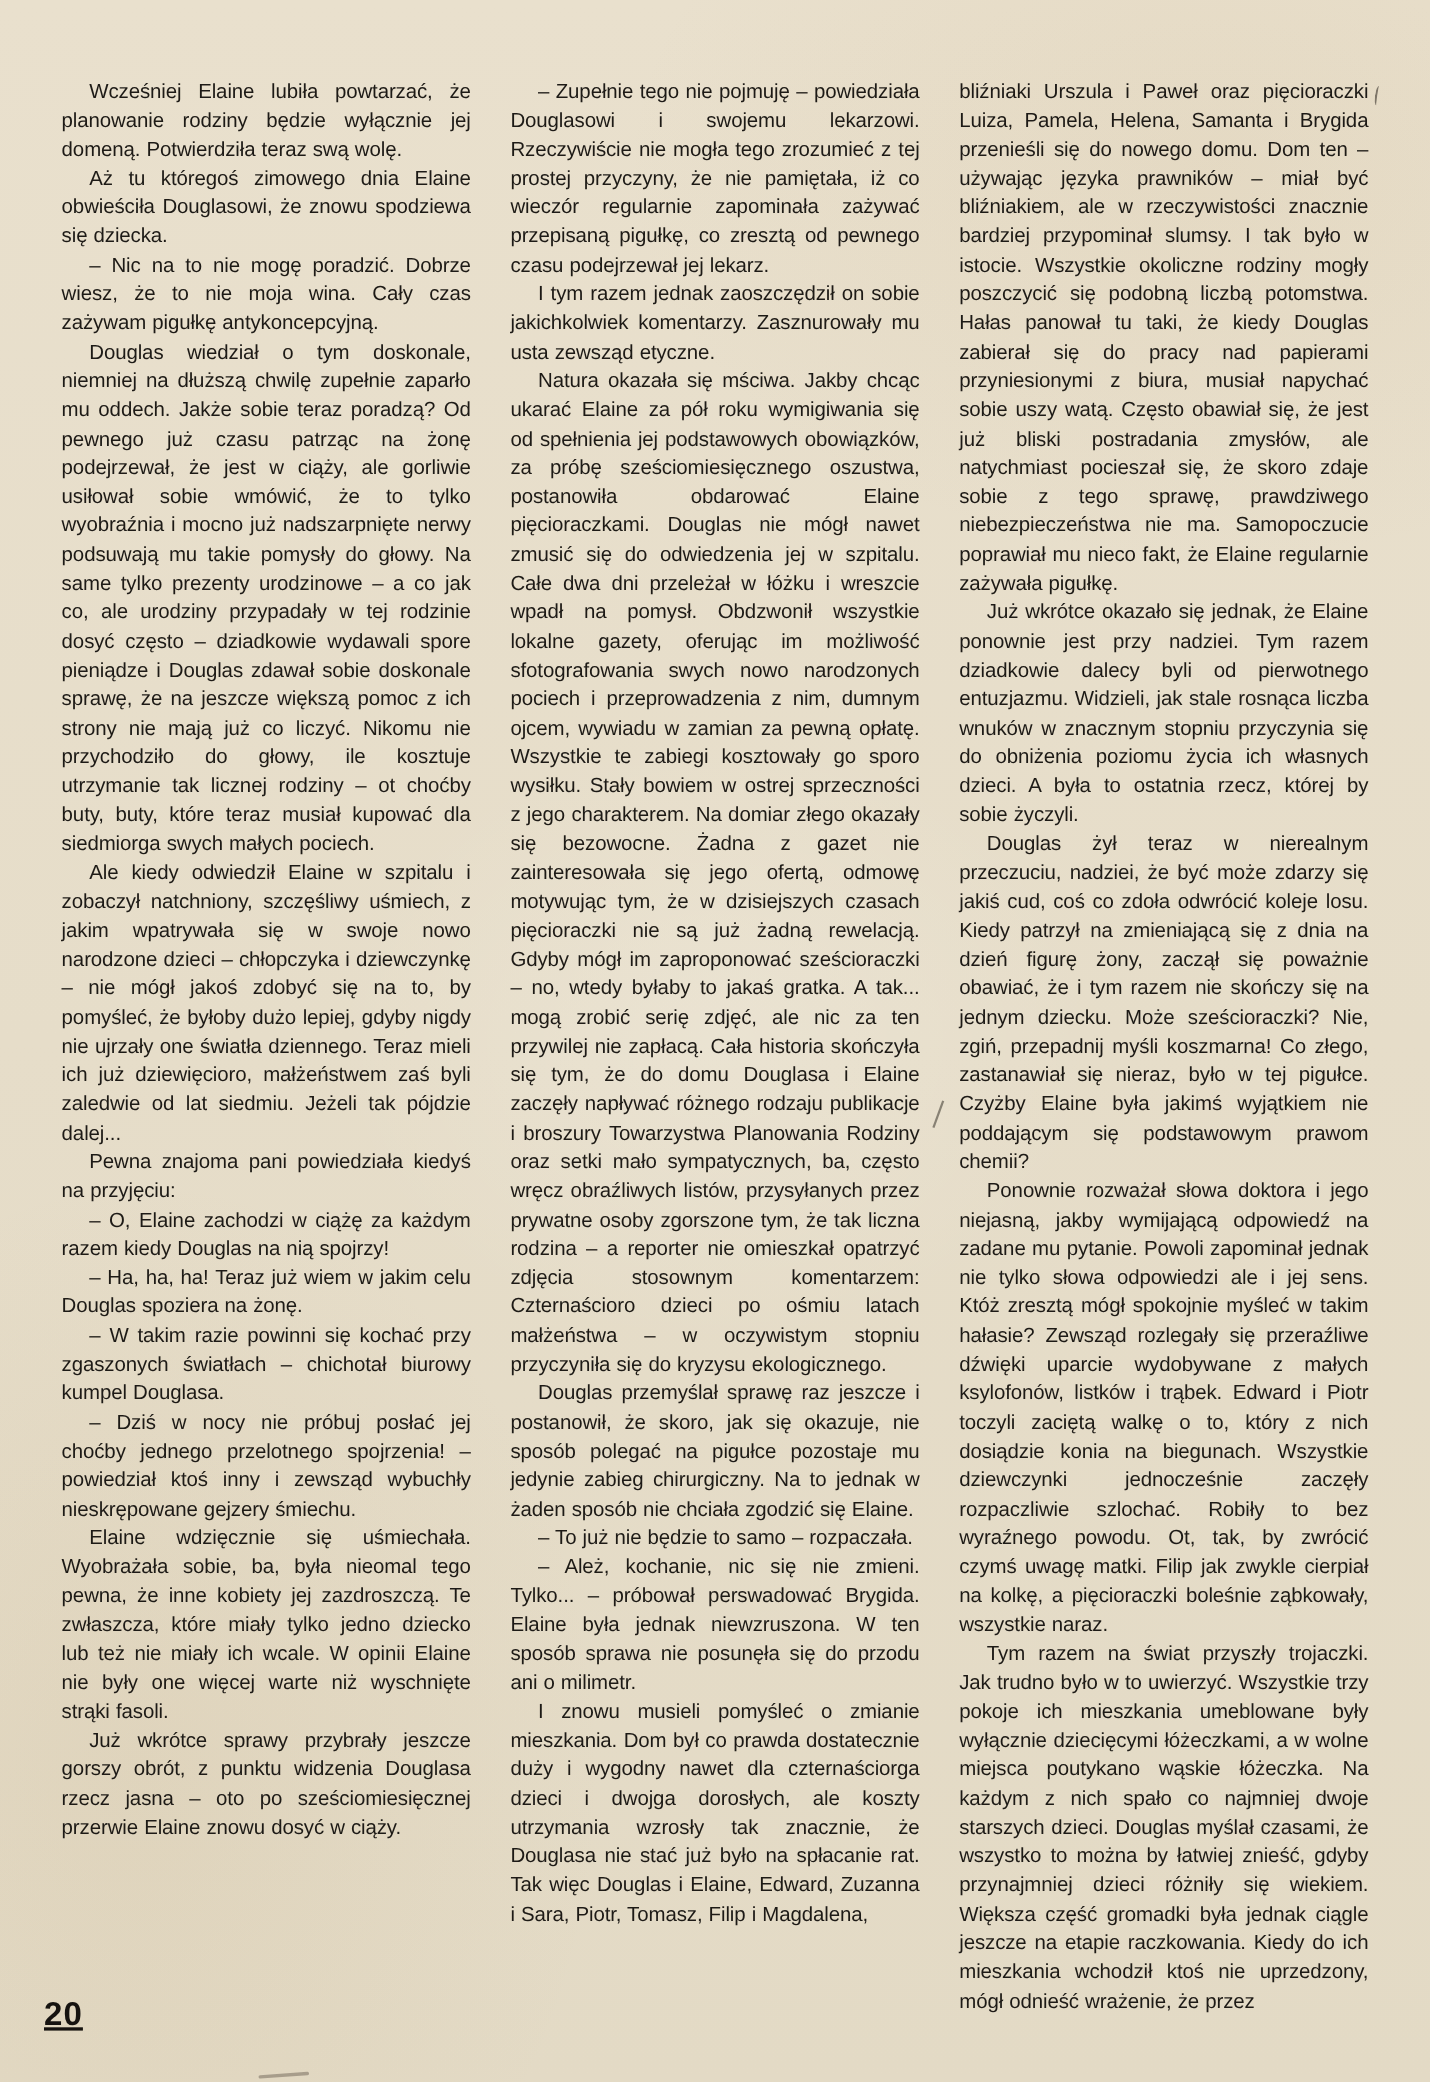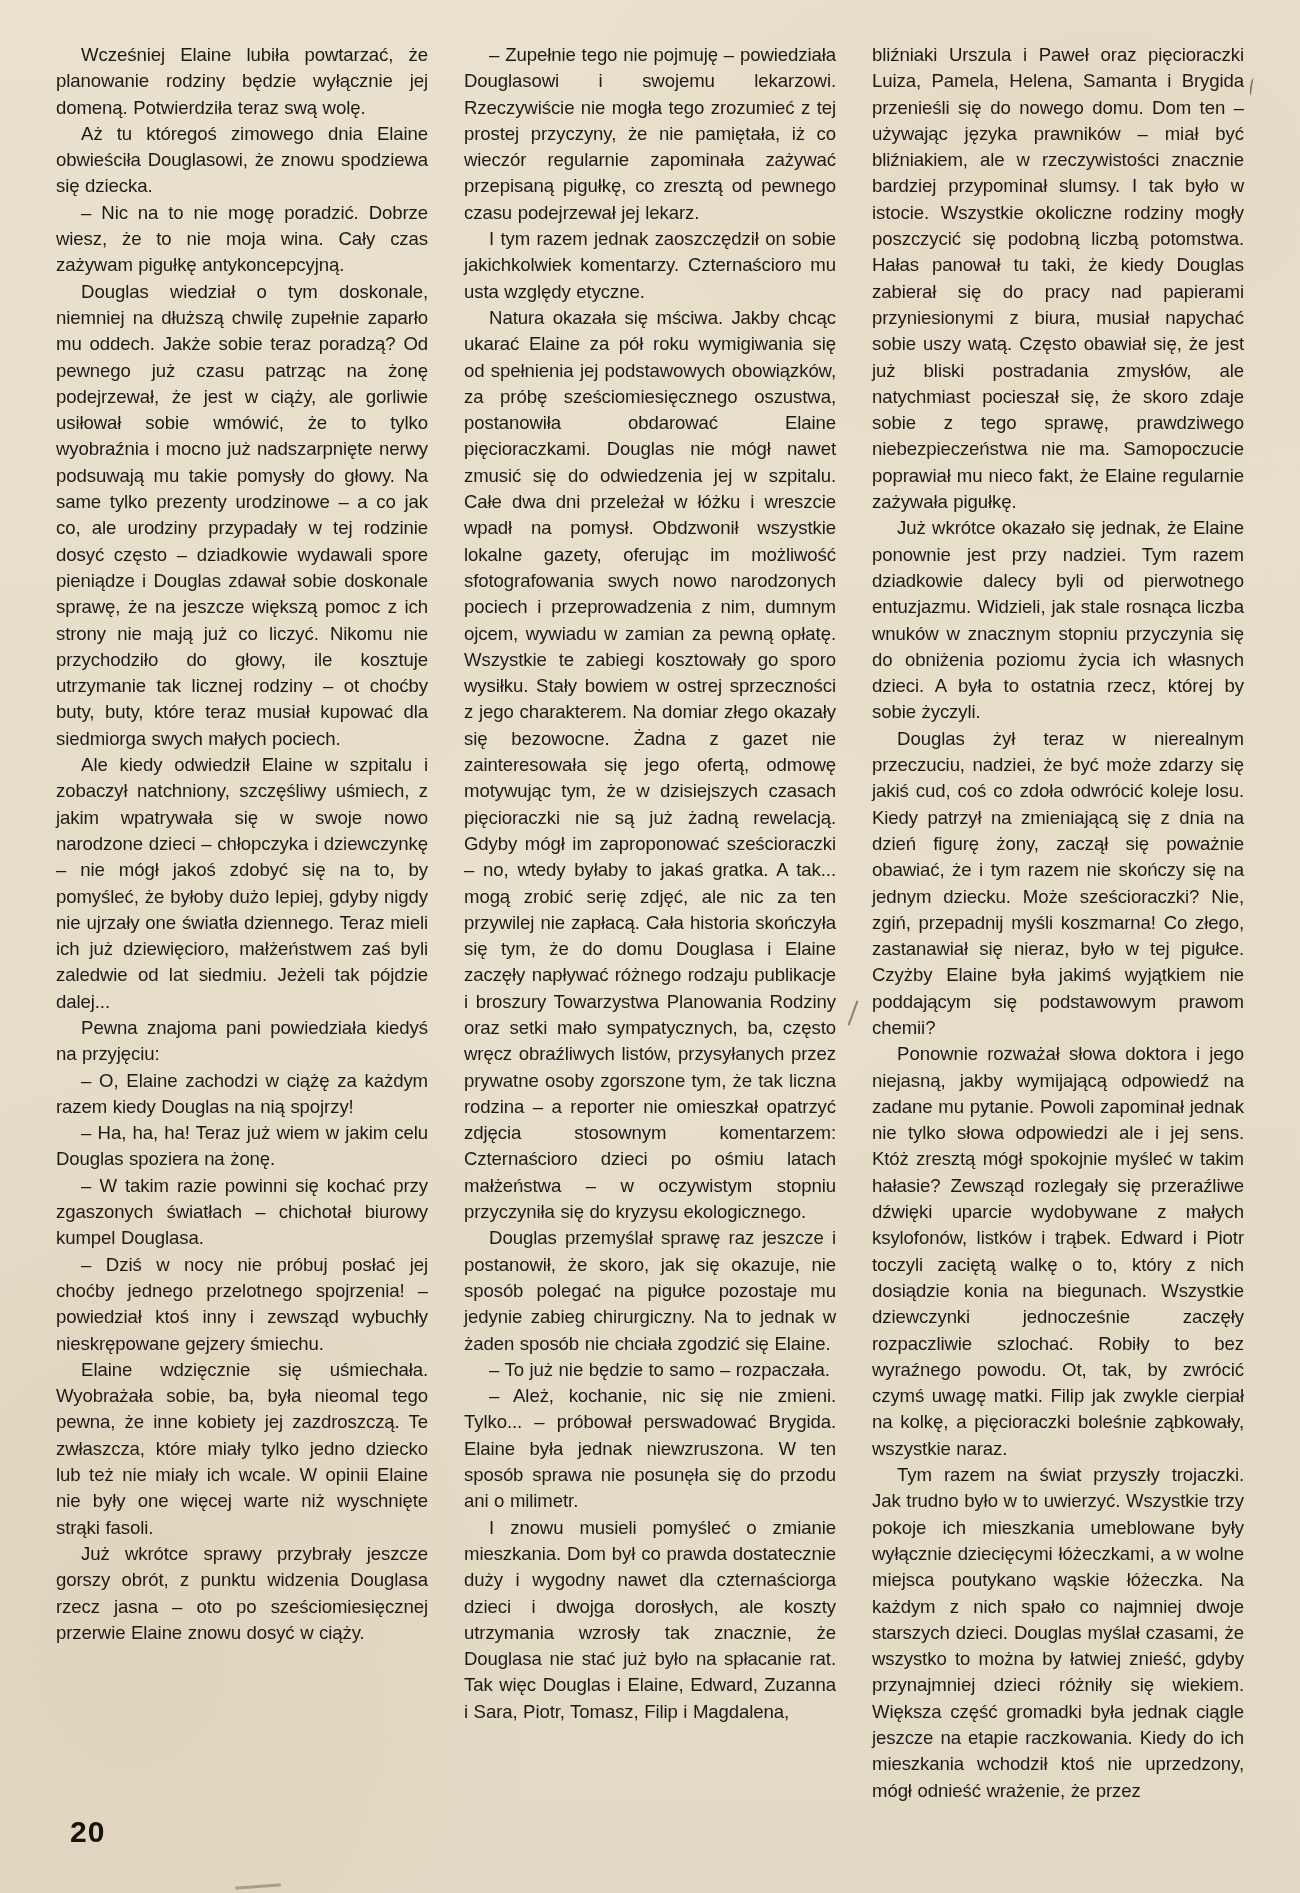--- a/index.html
+++ b/index.html
@@ -31,36 +31,38 @@
   }
   .col{
     width:372px;
     flex:0 0 372px;
     color:var(--ink);
     font-size:18.6px;
     line-height:26.3px;
     text-align:justify;
     letter-spacing:-0.1px;
     word-spacing:0.5px;
+    margin-top:28px;
   }
   .col p.para{
     margin:0;
     padding:0;
   }
   .col p.indent{
     text-indent:1.35em;
   }
   .page-number{
     position:absolute;
-    left:70px;
+    left:40px;
     top:1815px;
     font-size:30px;
     font-weight:bold;
     color:#161310;
     letter-spacing:1px;
+    text-decoration:underline;
   }
   
   .artifact-a{
     position:absolute;left:1250px;top:78px;width:3px;height:18px;
     border-left:2px solid rgba(40,35,28,0.55);
     border-radius:50% 0 0 50%;
     transform:rotate(8deg);
   }
   .artifact-b{
     position:absolute;left:852px;top:1000px;width:2px;height:26px;
@@ -86,21 +88,21 @@
         <p class="para indent">Pewna znajoma pani powiedziała kiedyś na przyjęciu:</p>
         <p class="para indent">– O, Elaine zachodzi w ciążę za każdym razem kiedy Douglas na nią spojrzy!</p>
         <p class="para indent">– Ha, ha, ha! Teraz już wiem w jakim celu Douglas spoziera na żonę.</p>
         <p class="para indent">– W takim razie powinni się kochać przy zgaszonych światłach – chichotał biurowy kumpel Douglasa.</p>
         <p class="para indent">– Dziś w nocy nie próbuj posłać jej choćby jednego przelotnego spojrzenia! – powiedział ktoś inny i zewsząd wybuchły nieskrępowane gejzery śmiechu.</p>
         <p class="para indent">Elaine wdzięcznie się uśmiechała. Wyobrażała sobie, ba, była nieomal tego pewna, że inne kobiety jej zazdroszczą. Te zwłaszcza, które miały tylko jedno dziecko lub też nie miały ich wcale. W opinii Elaine nie były one więcej warte niż wyschnięte strąki fasoli.</p>
         <p class="para indent">Już wkrótce sprawy przybrały jeszcze gorszy obrót, z punktu widzenia Douglasa rzecz jasna – oto po sześciomiesięcznej przerwie Elaine znowu dosyć w ciąży.</p>
       </div>
     <div class="col">
         <p class="para indent">– Zupełnie tego nie pojmuję – powiedziała Douglasowi i swojemu lekarzowi. Rzeczywiście nie mogła tego zrozumieć z tej prostej przyczyny, że nie pamiętała, iż co wieczór regularnie zapominała zażywać przepisaną pigułkę, co zresztą od pewnego czasu podejrzewał jej lekarz.</p>
-        <p class="para indent">I tym razem jednak zaoszczędził on sobie jakichkolwiek komentarzy. Czternaścioro mu usta względy etyczne.</p>
+        <p class="para indent">I tym razem jednak zaoszczędził on sobie jakichkolwiek komentarzy. Zasznurowały mu usta zewsząd etyczne.</p>
         <p class="para indent">Natura okazała się mściwa. Jakby chcąc ukarać Elaine za pół roku wymigiwania się od spełnienia jej podstawowych obowiązków, za próbę sześciomiesięcznego oszustwa, postanowiła obdarować Elaine pięcioraczkami. Douglas nie mógł nawet zmusić się do odwiedzenia jej w szpitalu. Całe dwa dni przeleżał w łóżku i wreszcie wpadł na pomysł. Obdzwonił wszystkie lokalne gazety, oferując im możliwość sfotografowania swych nowo narodzonych pociech i przeprowadzenia z nim, dumnym ojcem, wywiadu w zamian za pewną opłatę. Wszystkie te zabiegi kosztowały go sporo wysiłku. Stały bowiem w ostrej sprzeczności z jego charakterem. Na domiar złego okazały się bezowocne. Żadna z gazet nie zainteresowała się jego ofertą, odmowę motywując tym, że w dzisiejszych czasach pięcioraczki nie są już żadną rewelacją. Gdyby mógł im zaproponować sześcioraczki – no, wtedy byłaby to jakaś gratka. A tak... mogą zrobić serię zdjęć, ale nic za ten przywilej nie zapłacą. Cała historia skończyła się tym, że do domu Douglasa i Elaine zaczęły napływać różnego rodzaju publikacje i broszury Towarzystwa Planowania Rodziny oraz setki mało sympatycznych, ba, często wręcz obraźliwych listów, przysyłanych przez prywatne osoby zgorszone tym, że tak liczna rodzina – a reporter nie omieszkał opatrzyć zdjęcia stosownym komentarzem: Czternaścioro dzieci po ośmiu latach małżeństwa – w oczywistym stopniu przyczyniła się do kryzysu ekologicznego.</p>
         <p class="para indent">Douglas przemyślał sprawę raz jeszcze i postanowił, że skoro, jak się okazuje, nie sposób polegać na pigułce pozostaje mu jedynie zabieg chirurgiczny. Na to jednak w żaden sposób nie chciała zgodzić się Elaine.</p>
         <p class="para indent">– To już nie będzie to samo – rozpaczała.</p>
         <p class="para indent">– Ależ, kochanie, nic się nie zmieni. Tylko... – próbował perswadować Brygida. Elaine była jednak niewzruszona. W ten sposób sprawa nie posunęła się do przodu ani o milimetr.</p>
         <p class="para indent">I znowu musieli pomyśleć o zmianie mieszkania. Dom był co prawda dostatecznie duży i wygodny nawet dla czternaściorga dzieci i dwojga dorosłych, ale koszty utrzymania wzrosły tak znacznie, że Douglasa nie stać już było na spłacanie rat. Tak więc Douglas i Elaine, Edward, Zuzanna i Sara, Piotr, Tomasz, Filip i Magdalena,</p>
       </div>
     <div class="col">
         <p class="para">bliźniaki Urszula i Paweł oraz pięcioraczki Luiza, Pamela, Helena, Samanta i Brygida przenieśli się do nowego domu. Dom ten – używając języka prawników – miał być bliźniakiem, ale w rzeczywistości znacznie bardziej przypominał slumsy. I tak było w istocie. Wszystkie okoliczne rodziny mogły poszczycić się podobną liczbą potomstwa. Hałas panował tu taki, że kiedy Douglas zabierał się do pracy nad papierami przyniesionymi z biura, musiał napychać sobie uszy watą. Często obawiał się, że jest już bliski postradania zmysłów, ale natychmiast pocieszał się, że skoro zdaje sobie z tego sprawę, prawdziwego niebezpieczeństwa nie ma. Samopoczucie poprawiał mu nieco fakt, że Elaine regularnie zażywała pigułkę.</p>
         <p class="para indent">Już wkrótce okazało się jednak, że Elaine ponownie jest przy nadziei. Tym razem dziadkowie dalecy byli od pierwotnego entuzjazmu. Widzieli, jak stale rosnąca liczba wnuków w znacznym stopniu przyczynia się do obniżenia poziomu życia ich własnych dzieci. A była to ostatnia rzecz, której by sobie życzyli.</p>
         <p class="para indent">Douglas żył teraz w nierealnym przeczuciu, nadziei, że być może zdarzy się jakiś cud, coś co zdoła odwrócić koleje losu. Kiedy patrzył na zmieniającą się z dnia na dzień figurę żony, zaczął się poważnie obawiać, że i tym razem nie skończy się na jednym dziecku. Może sześcioraczki? Nie, zgiń, przepadnij myśli koszmarna! Co złego, zastanawiał się nieraz, było w tej pigułce. Czyżby Elaine była jakimś wyjątkiem nie poddającym się podstawowym prawom chemii?</p>

